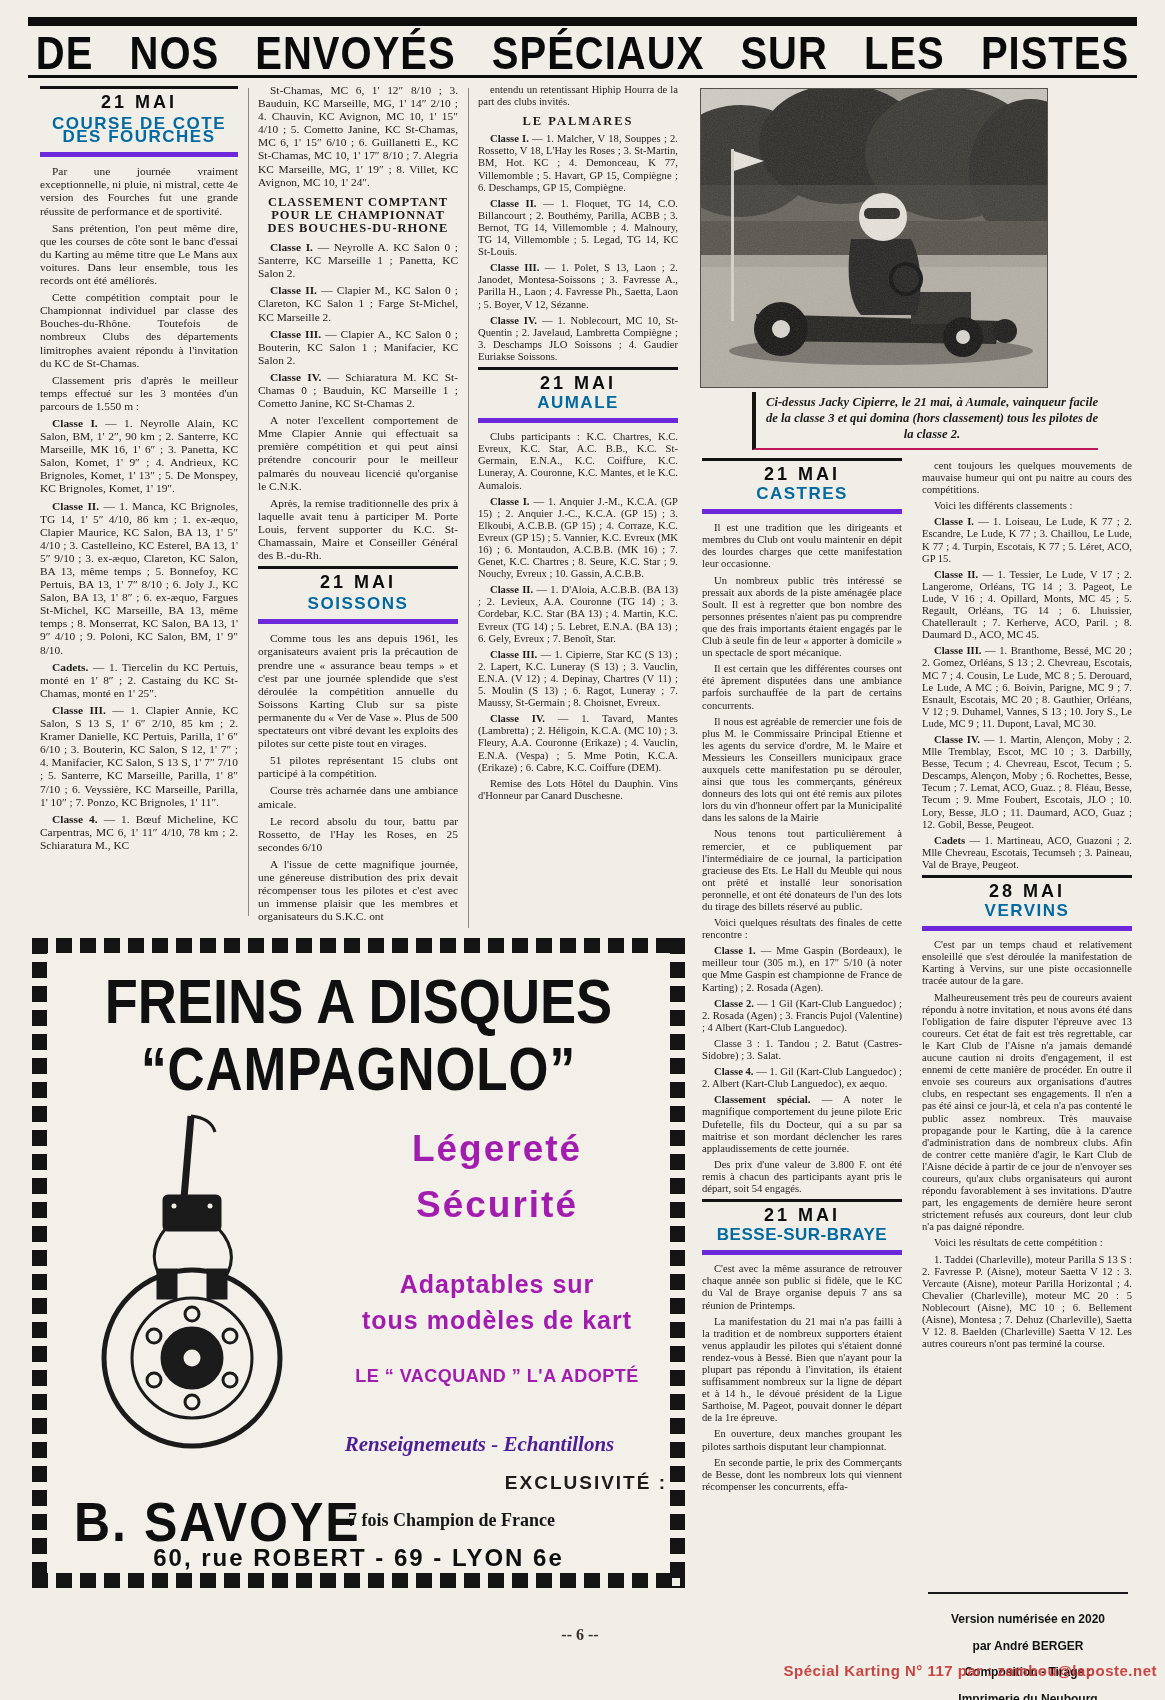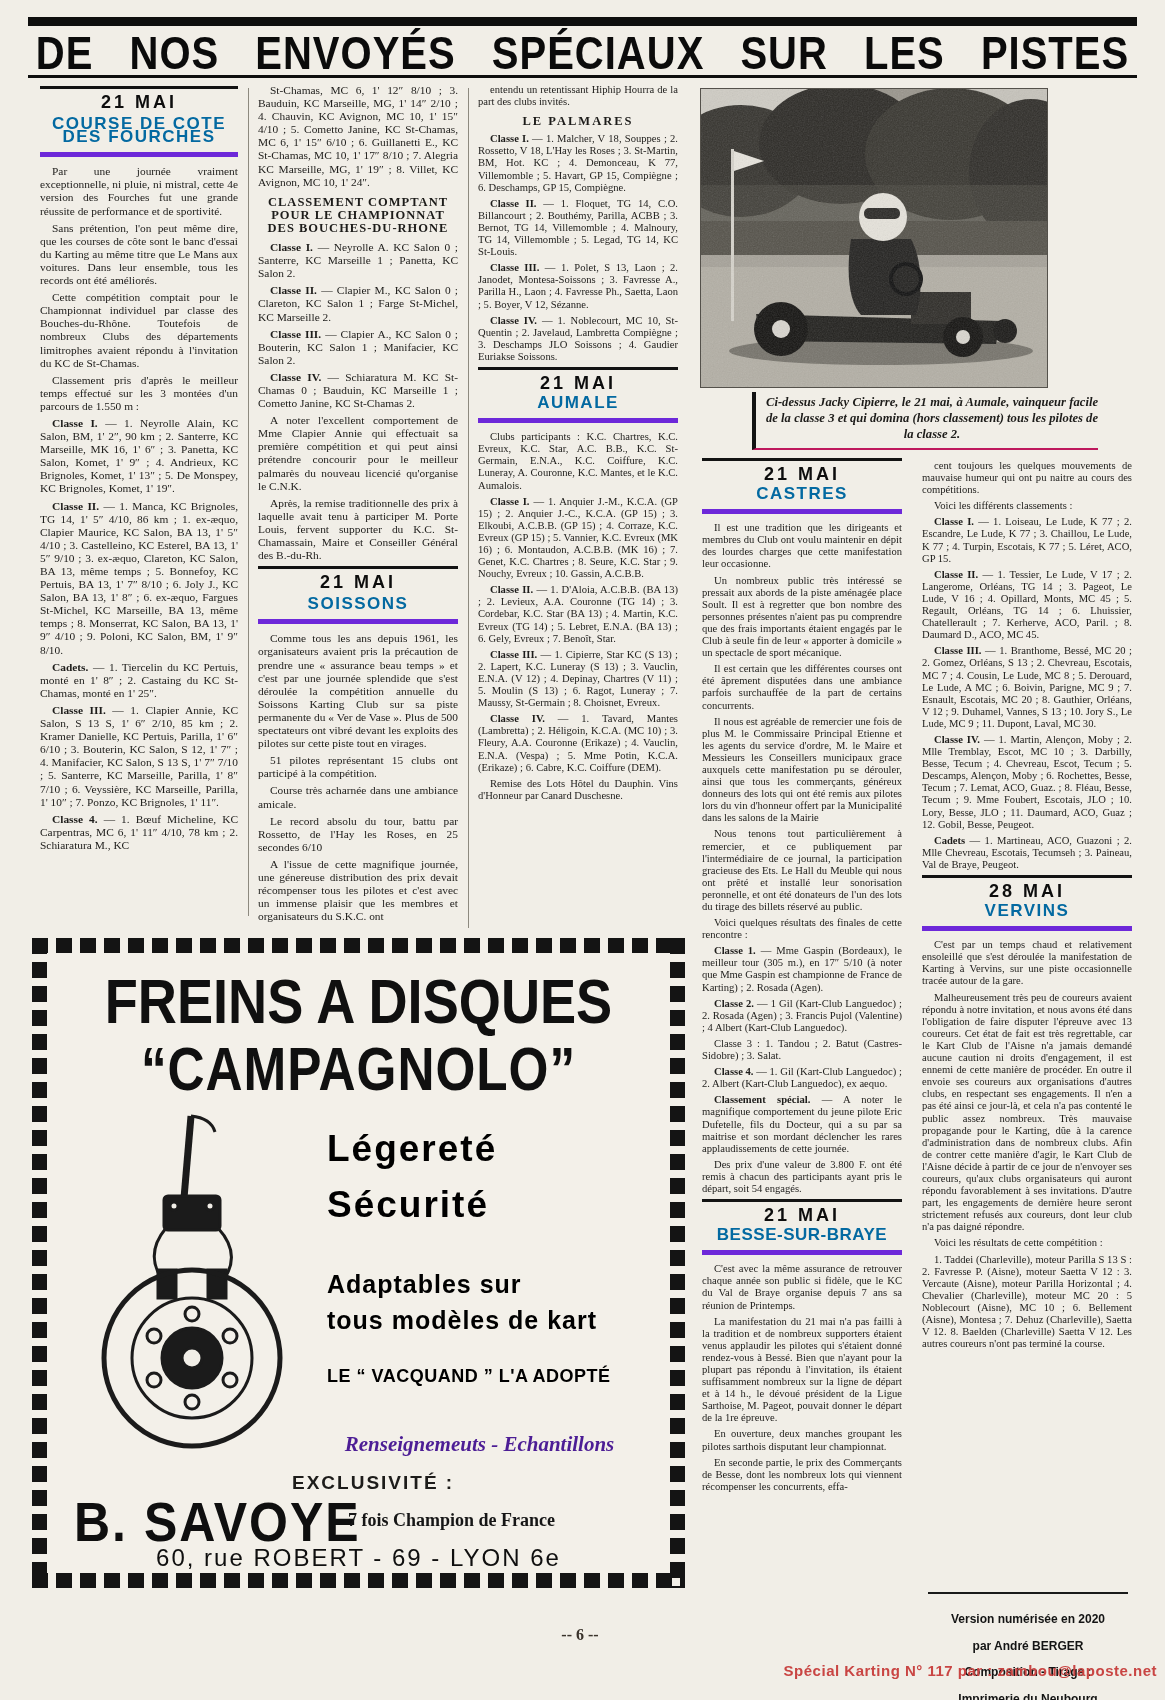--- a/index.html
+++ b/index.html
@@ -42,34 +42,34 @@
   
   .ad{position:absolute;left:32px;top:938px;width:653px;height:650px;background:#f3f0e9;}
   .adb{position:absolute;background:repeating-linear-gradient(90deg,#141414 0 16px,transparent 16px 24px);height:15px;left:0;right:0;}
   .adb.top{top:0;} .adb.bot{bottom:0;}
   .adbv{position:absolute;background:repeating-linear-gradient(180deg,#141414 0 16px,transparent 16px 24px);width:15px;top:0;bottom:0;}
   .adbv.left{left:0;} .adbv.right{right:0;}
   .ad-title{position:absolute;left:0;width:100%;text-align:center;
     font-family:"Liberation Sans",sans-serif;font-weight:bold;color:#101010;
     transform:scaleX(.95) scaleY(1.12);transform-origin:center top;white-space:nowrap;}
   .ad-t1{top:26px;font-size:57px;} .ad-t2{top:96px;font-size:54px;letter-spacing:1px;}
-  .ad-right{position:absolute;left:295px;width:340px;
-    font-family:"Liberation Sans",sans-serif;font-weight:bold;color:#000000;}
+  .ad-right{position:absolute;left:295px;width:340px;text-align:center;
+    font-family:"Liberation Sans",sans-serif;font-weight:bold;color:#a21caf;}
   .ad-feature{font-size:37px;letter-spacing:2px;}
   .ad-fit{font-size:25px;letter-spacing:1px;}
   .ad-endorse{font-size:18px;letter-spacing:.5px;}
   .ad-info{position:absolute;left:260px;top:494px;width:375px;text-align:center;
     font-style:italic;font-weight:bold;font-size:21px;color:#4c1d95;}
-  .ad-excl{position:absolute;left:260px;top:534px;width:375px;text-align:left;
+  .ad-excl{position:absolute;left:260px;top:534px;width:375px;text-align:right;
     font-family:"Liberation Sans",sans-serif;font-weight:bold;font-size:19px;letter-spacing:2px;}
   .ad-dealer{position:absolute;left:42px;top:552px;font-family:"Liberation Sans",sans-serif;
     font-weight:bold;font-size:50px;letter-spacing:2px;color:#0f0f0f;transform:scaleY(1.1);transform-origin:top left;}
   .ad-champ{position:absolute;left:316px;top:572px;font-weight:bold;font-size:18px;color:#161616;}
   .ad-addr{position:absolute;left:0;top:606px;width:100%;text-align:center;
-    font-family:"Liberation Sans",sans-serif;font-weight:normal;font-size:24px;letter-spacing:2px;color:#0f0f0f;}
+    font-family:"Liberation Sans",sans-serif;font-weight:bold;font-size:24px;letter-spacing:2px;color:#0f0f0f;}
   .ad-illu{position:absolute;left:34px;top:168px;width:252px;height:372px;}
 </style>
 </head>
 <body>
 
 <div class="page">
 
   <div class="bar" style="left:28px;top:17px;width:1109px;height:9px;"></div>
   <div class="headline">DE NOS ENVOYÉS SPÉCIAUX SUR LES PISTES</div>
   <div class="bar" style="left:28px;top:75px;width:1109px;height:3px;"></div>

